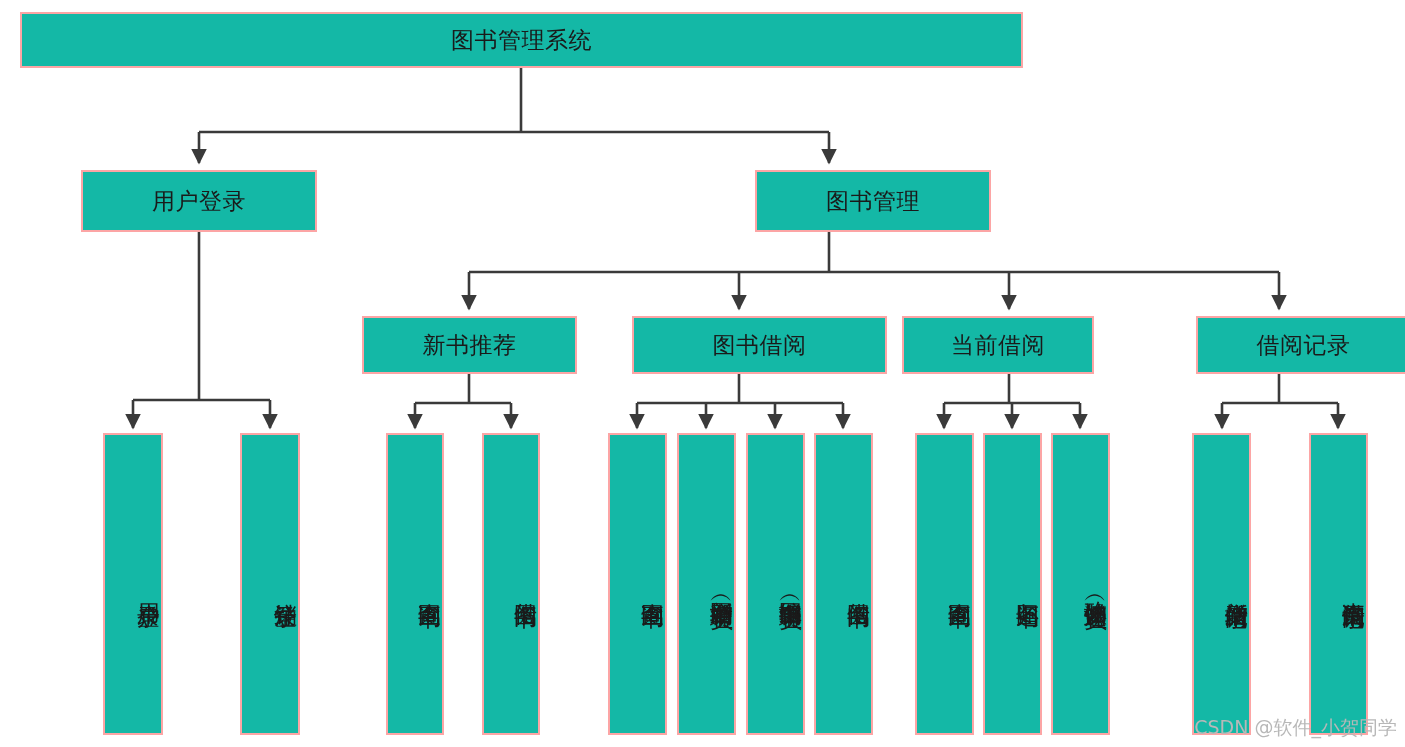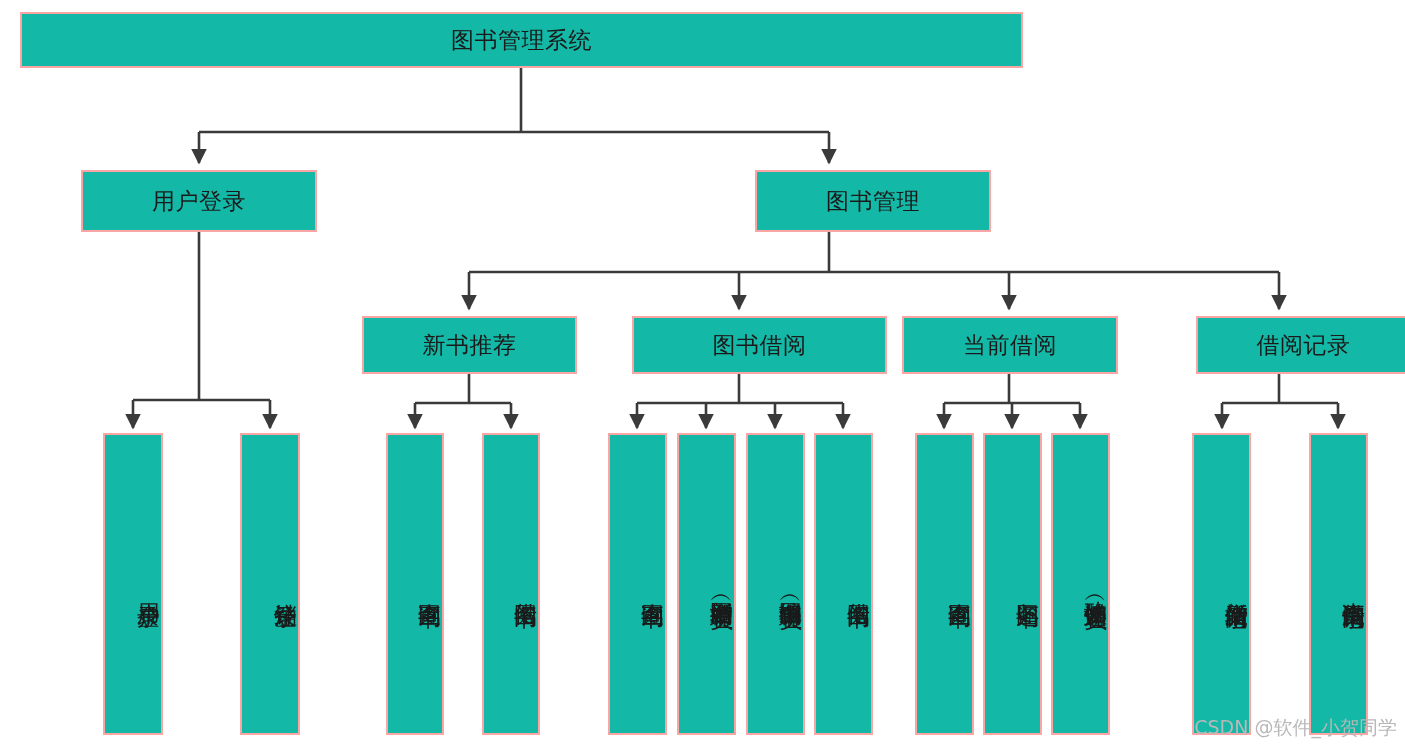--- a/index.html
+++ b/index.html
@@ -130,21 +130,21 @@
   <div class="node horiz" style="left:711px; top:170px; width:236px; height:62px;margin-left:44px;">
     <span>图书管理</span>
   </div>
 
   <div class="node horiz" style="left:362px; top:316px; width:215px; height:58px;text-align:right;">
     <span>新书推荐</span>
   </div>
   <div class="node horiz" style="left:632px; top:316px; width:255px; height:58px;">
     <span>图书借阅</span>
   </div>
-  <div class="node horiz" style="left:902px; top:316px; width:216px; height:58px;">
+  <div class="node horiz" style="left:902px; top:316px; width:192px; height:58px;">
     <span>当前借阅</span>
   </div>
   <div class="node horiz" style="left:1172px; top:316px; width:215px; height:58px;margin-left:24px;">
     <span>借阅记录</span>
   </div>
 
   <div class="node vert" style="left:103px; top:433px; width:60px; height:302px;">
     <span class="vlabel">用户登录</span>
   </div>
   <div class="node vert" style="left:240px; top:433px; width:60px; height:302px;">

